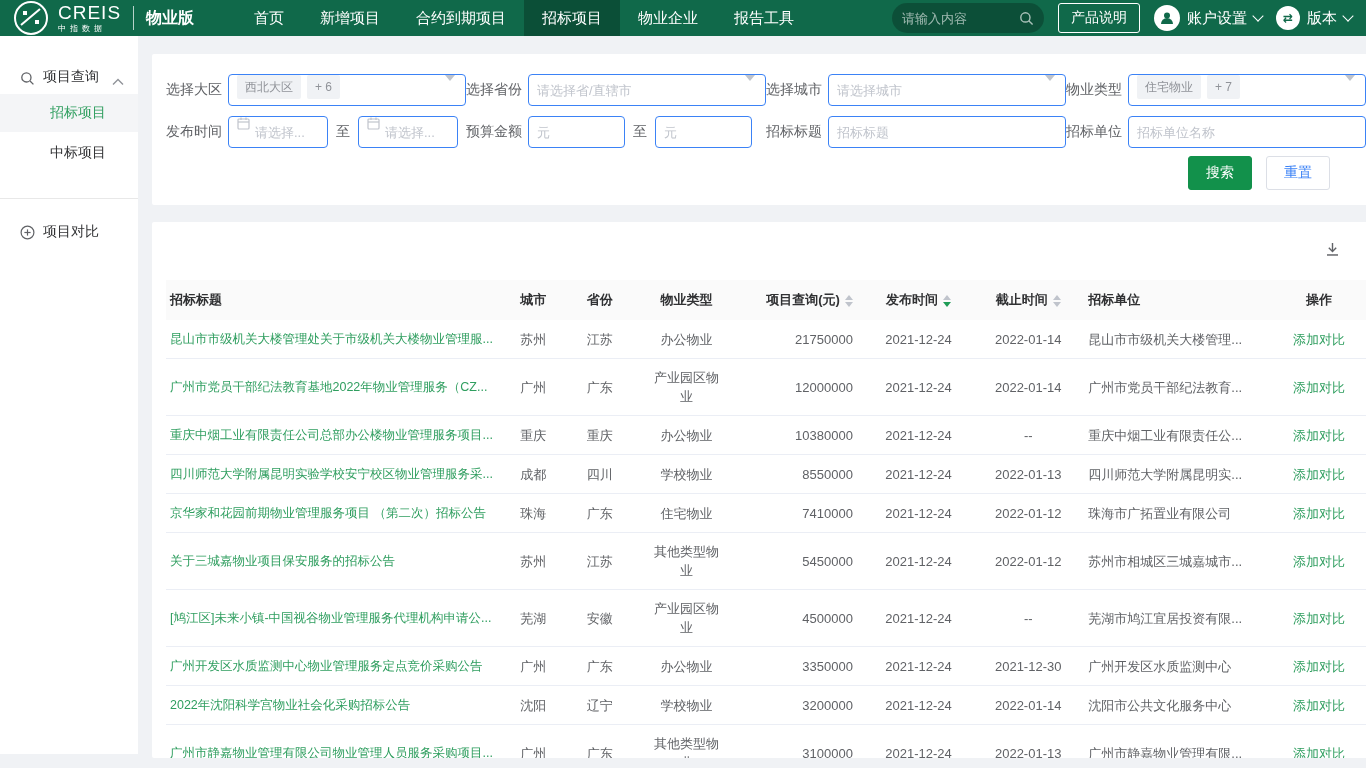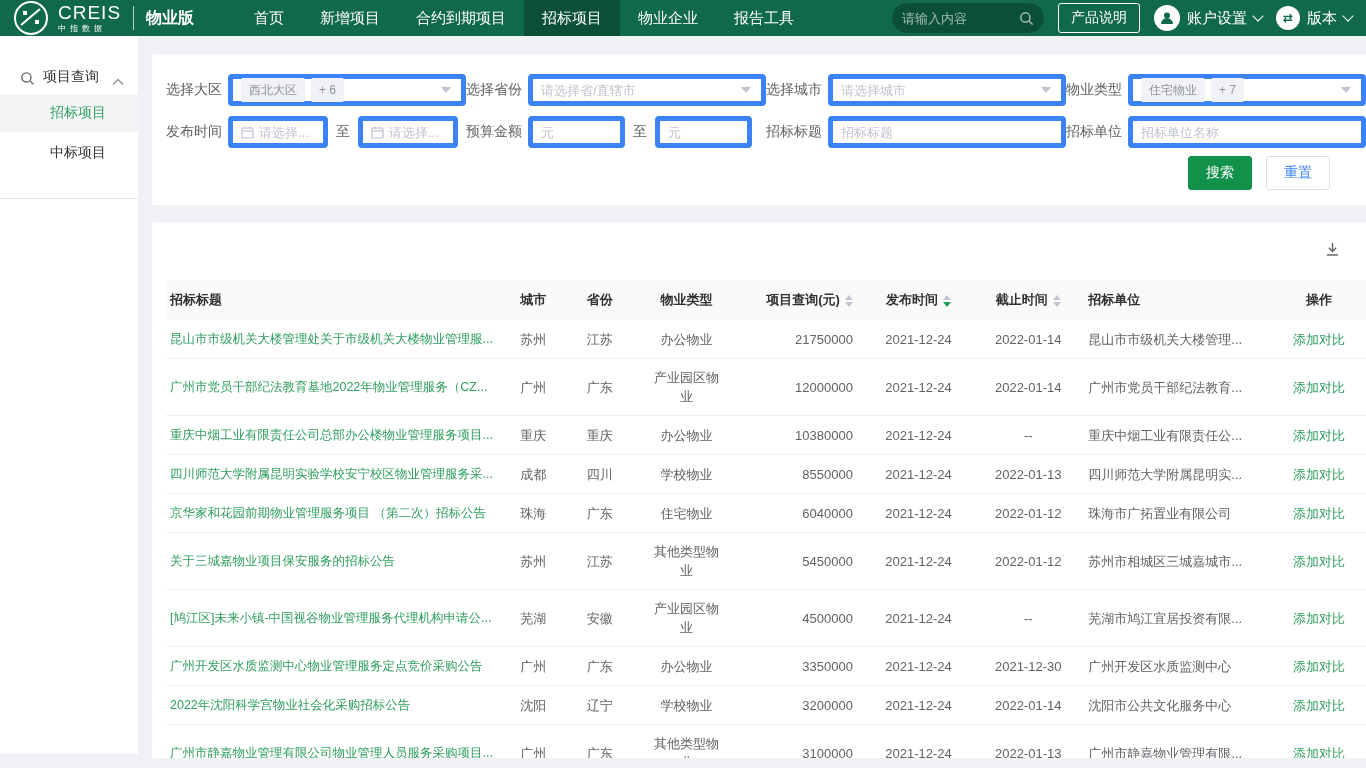--- a/index.html
+++ b/index.html
@@ -50,22 +50,22 @@
   .side-compare { display:flex; align-items:center; gap:8px; padding-left:20px;
     height:34px; margin-top:16px; font-size:14px; color:#303133; cursor:pointer; }
 
   .main { flex:1; padding:18px 10px 0 14px; position:relative; }
 
   
   .filter-card { background:#fff; border-radius:2px; padding:20px 14px 15px 14px; }
   .filter-row { display:flex; margin-bottom:10px; }
   .fgroup { display:flex; align-items:center; width:300px; flex:none; }
   .flabel { width:62px; font-size:14px; color:#606266; flex:none; }
-  .fctrl { flex:1; height:32px; border:5px solid #3b82f6; border-radius:4px; background:#fff;
-    display:flex; align-items:center; padding:0 8px; position:relative; cursor:pointer; }
+  .fctrl { flex:1; height:32px; border:1px solid #3b82f6; border-radius:4px; background:#fff;
+    display:flex; padding:0 8px; position:relative; cursor:pointer; }
   .fctrl input { border:none; outline:none; width:100%; font-size:13px; color:#606266;
     font-family:inherit; background:transparent; }
   .fctrl input::placeholder { color:#c0c4cc; }
   .tag { background:#f0f2f5; color:#909399; font-size:12px; height:24px; line-height:24px;
     padding:0 8px; border-radius:2px; margin-right:6px; white-space:nowrap; }
   .caret-down { position:absolute; right:10px; width:0; height:0;
     border-left:5px solid transparent; border-right:5px solid transparent;
     border-top:6px solid #c0c4cc; }
   .dategroup .fctrl { flex:none; width:100px; }
   .to-sep { margin:0 8px; font-size:14px; color:#606266; }
@@ -174,20 +174,30 @@
         <svg width="12" height="8" viewBox="0 0 12 8">
           <polyline points="1,6.5 6,1.5 11,6.5" fill="none" stroke="#909399" stroke-width="1.4"></polyline>
         </svg>
       </span>
     </div>
     <div id="side-menu" style="margin-top:8px;">
         <div class="side-item active">招标项目</div>
         <div class="side-item">中标项目</div>
       </div>
     <div class="side-divider"></div>
+    <div class="side-compare">
+      <span style="display:flex;">
+        <svg width="15" height="15" viewBox="0 0 15 15">
+          <circle cx="7.5" cy="7.5" r="6.4" fill="none" stroke="#606266" stroke-width="1.2"></circle>
+          <line x1="4.4" y1="7.5" x2="10.6" y2="7.5" stroke="#606266" stroke-width="1.2"></line>
+          <line x1="7.5" y1="4.4" x2="7.5" y2="10.6" stroke="#606266" stroke-width="1.2"></line>
+        </svg>
+      </span>
+      <span>项目对比</span>
+    </div>
   </aside>
 
   <main class="main">
 
     <section class="filter-card">
       <div class="filter-row">
         <div class="fgroup">
           <span class="flabel">选择大区</span>
           <div class="fctrl" id="region-select">
               <span class="tag">西北大区</span>
@@ -374,21 +384,21 @@
               <td class="al-l col-7">四川师范大学附属昆明实...</td>
               <td class="al-c col-8"><a class="compare-link">添加对比</a></td>
             </tr>
             <tr class="trow">
               <td class="al-l col-0">
                 <a class="title-link">京华家和花园前期物业管理服务项目 （第二次）招标公告</a>
               </td>
               <td class="al-c col-1">珠海</td>
               <td class="al-c col-2">广东</td>
               <td class="al-c col-3"><span class="type-span">住宅物业</span></td>
-              <td class="al-r col-4">6040000</td>
+              <td class="al-r col-4">7410000</td>
               <td class="al-c col-5">2021-12-24</td>
               <td class="al-c col-6">2022-01-12</td>
               <td class="al-l col-7">珠海市广拓置业有限公司</td>
               <td class="al-c col-8"><a class="compare-link">添加对比</a></td>
             </tr>
             <tr class="trow">
               <td class="al-l col-0">
                 <a class="title-link">关于三城嘉物业项目保安服务的招标公告</a>
               </td>
               <td class="al-c col-1">苏州</td>

